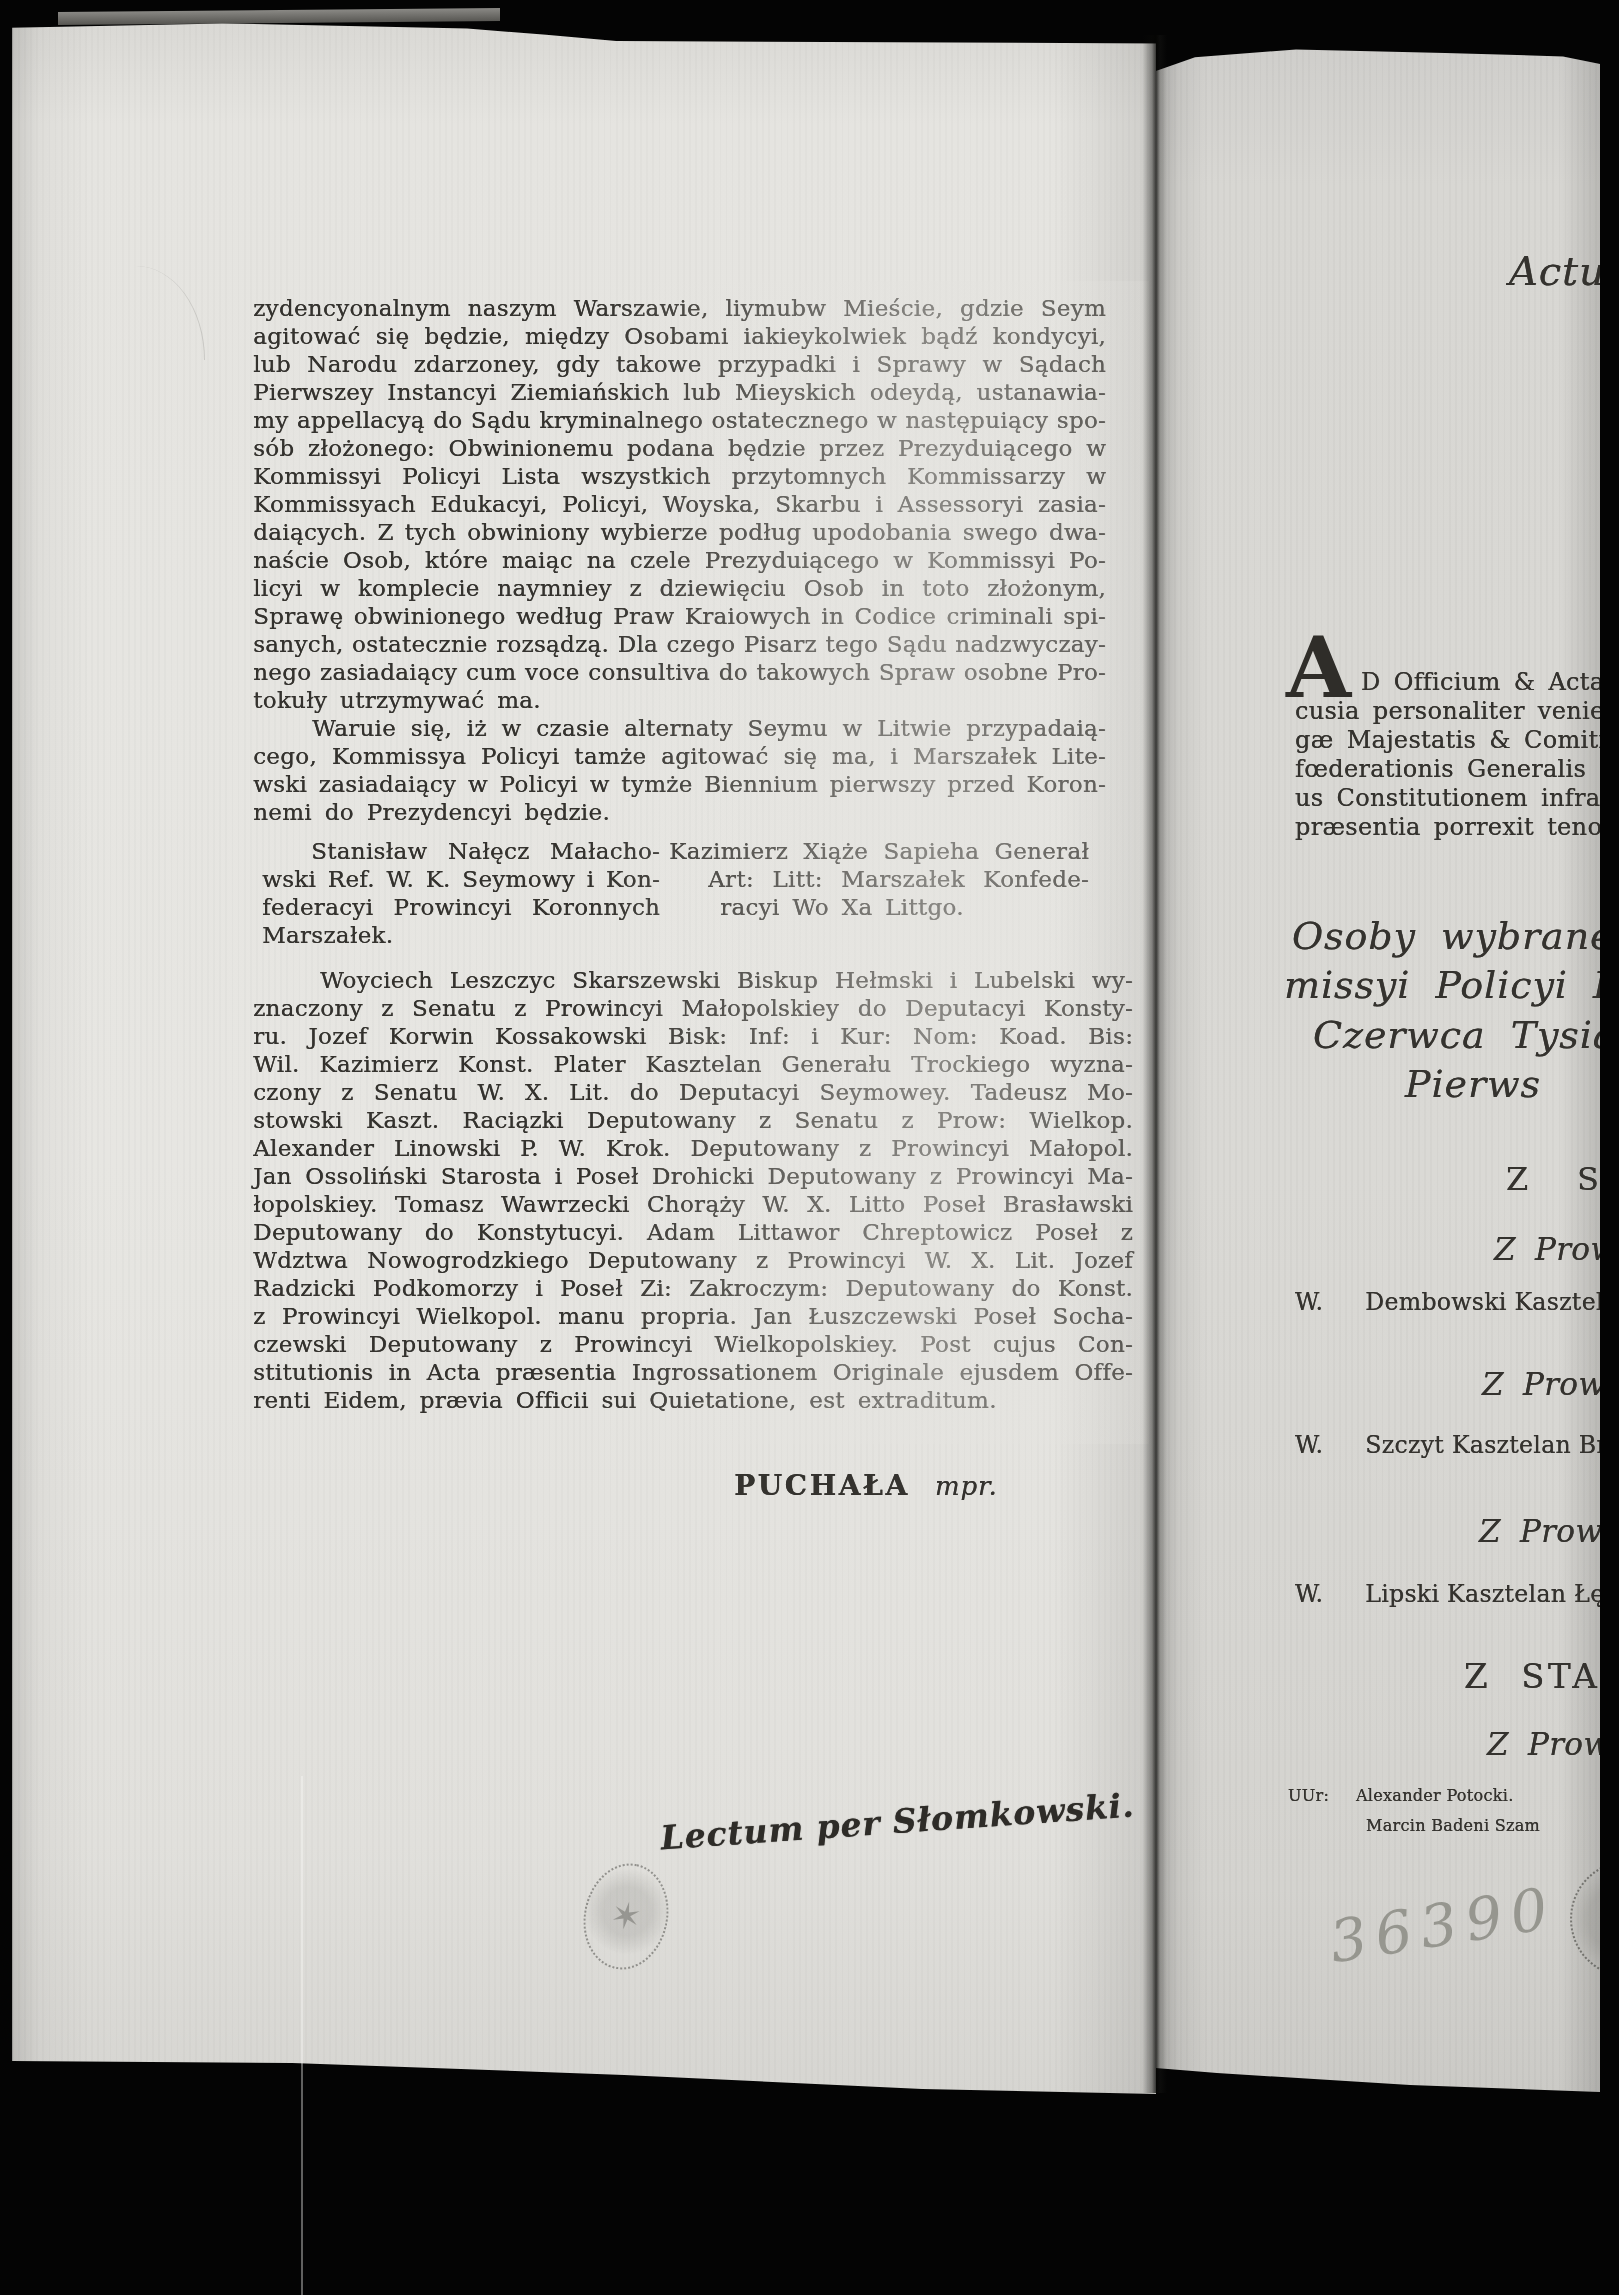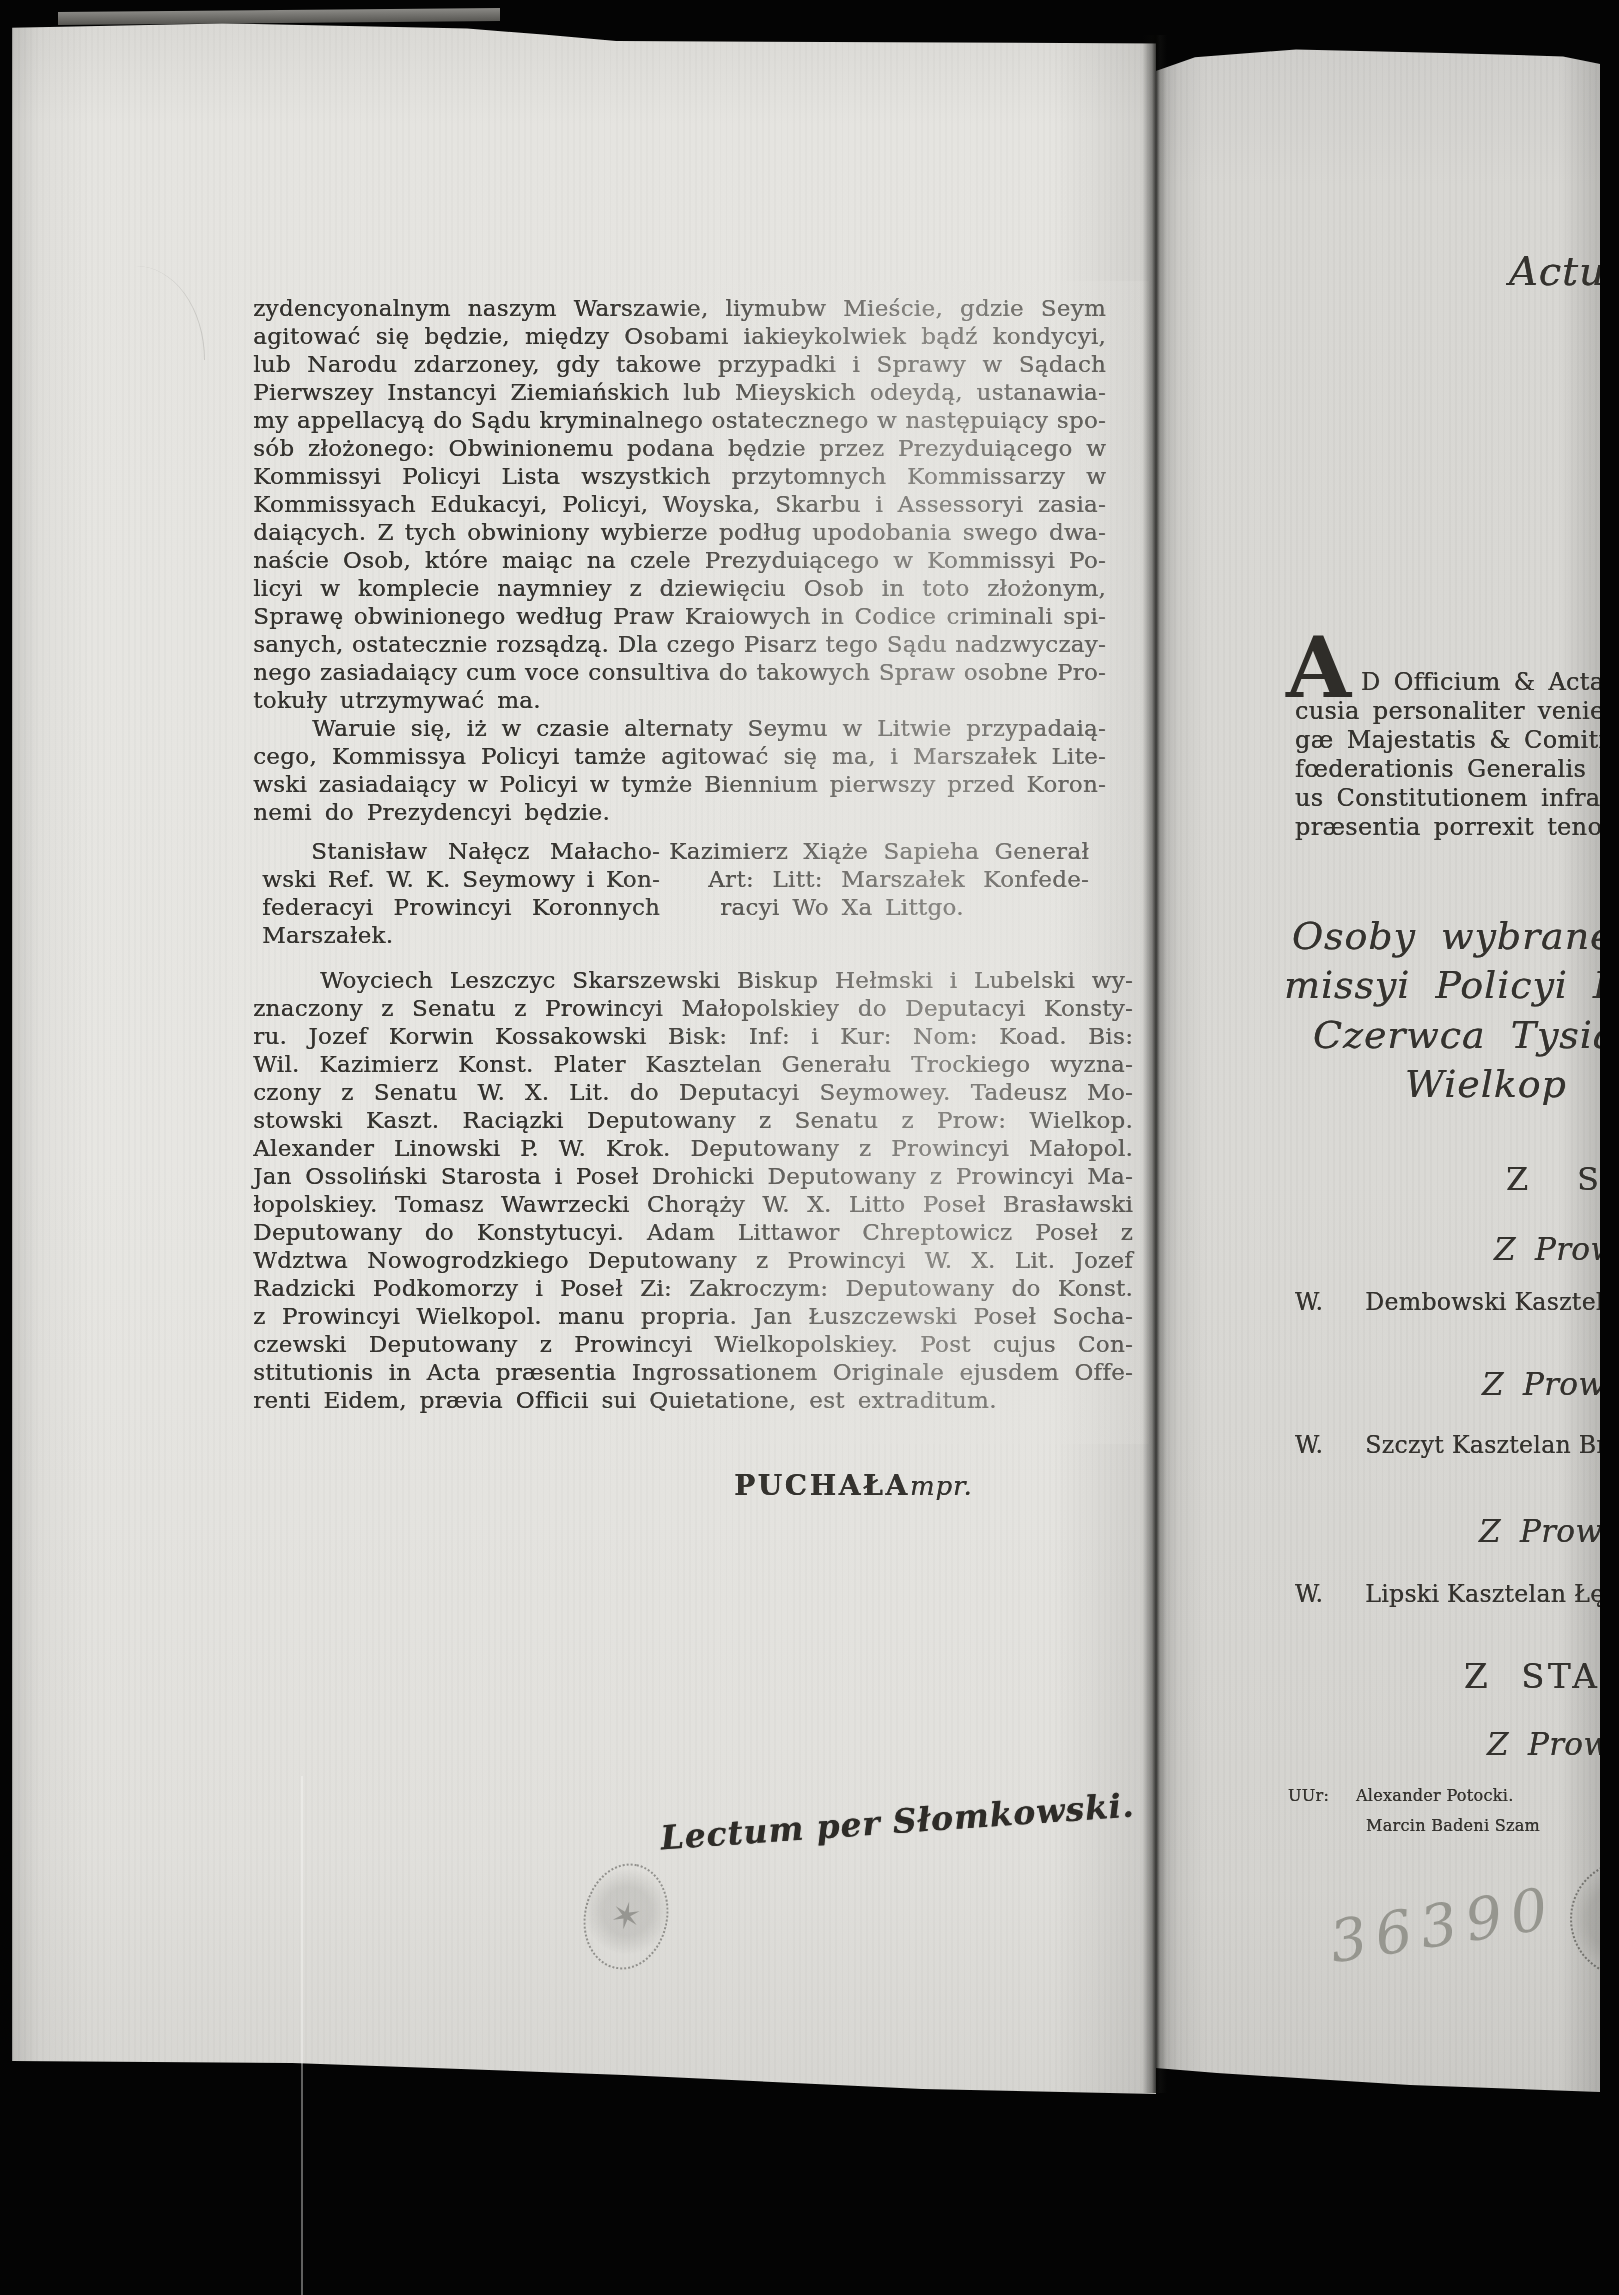--- a/index.html
+++ b/index.html
@@ -51,21 +51,21 @@
   .para3 .pline{width:880px;}
   .pline.endline{text-align-last:left;word-spacing:5.2px;white-space:normal;}
   .pline.ind{text-indent:59px;}
   .pline.ind2{text-indent:67px;}
   .sigcol{position:absolute;font-size:23px;line-height:29px;letter-spacing:0.3px;}
   .sigcol .pline{width:100%;}
   .sigcol .i1{text-indent:49px;}
   .sigcol .i2{text-indent:39px;}
   .sigcol .i3{text-indent:51px;}
   .puchala{position:absolute;left:722px;top:1450px;font-size:28px;font-weight:bold;letter-spacing:2.6px;}
-  .puchala .mpr{font-style:italic;font-weight:normal;font-size:26px;letter-spacing:0.9px;margin-left:0;}
+  .puchala .mpr{font-style:italic;font-weight:normal;font-size:26px;letter-spacing:0.9px;margin-left:25px;}
   .lectum{
     position:absolute;left:648px;top:1783px;font-size:33px;font-style:italic;font-weight:bold;
     letter-spacing:0.9px;transform:rotate(-4deg);color:#2e2c28;
     text-shadow:0 0 0.9px rgba(46,44,40,0.8);
   }
   .ink-fade{
     position:absolute;left:236px;top:262px;width:901px;height:1163px;pointer-events:none;
     background:linear-gradient(90deg, rgba(228,227,223,0) 38%, rgba(228,227,223,0.48) 76%, rgba(228,227,223,0.18) 100%);
   }
   
@@ -191,21 +191,21 @@
       <div>cusia personaliter veniens M</div>
       <div>gæ Majestatis &amp; Comitioru</div>
       <div>fœderationis Generalis Regn</div>
       <div>us Constitutionem infras rip</div>
       <div>præsentia porrexit tenoris ca</div>
     </div>
 
     <div class="title-line ink" style="left:136px;top:869px;">Osoby wybrane za</div>
     <div class="title-line ink" style="left:128px;top:918px;">missyi Policyi Dn</div>
     <div class="title-line ink" style="left:157px;top:968px;">Czerwca Tysiąc</div>
-    <div class="title-line ink" style="left:249px;top:1017px;">Wielkop</div>
+    <div class="title-line ink" style="left:249px;top:1017px;">Pierws</div>
 
     <div class="zcaps zs1 ink">Z S</div>
 
     <div class="zprov ink" style="left:338px;top:1186px;">Z Prowi</div>
     <div class="entry ink" style="top:1243px;">
       <span class="eprefix">W.</span><span class="ename">Dembowski Kasztelan</span>
     </div>
 
     <div class="zprov ink" style="left:326px;top:1321px;">Z Prowi</div>
     <div class="entry ink" style="top:1386px;">

